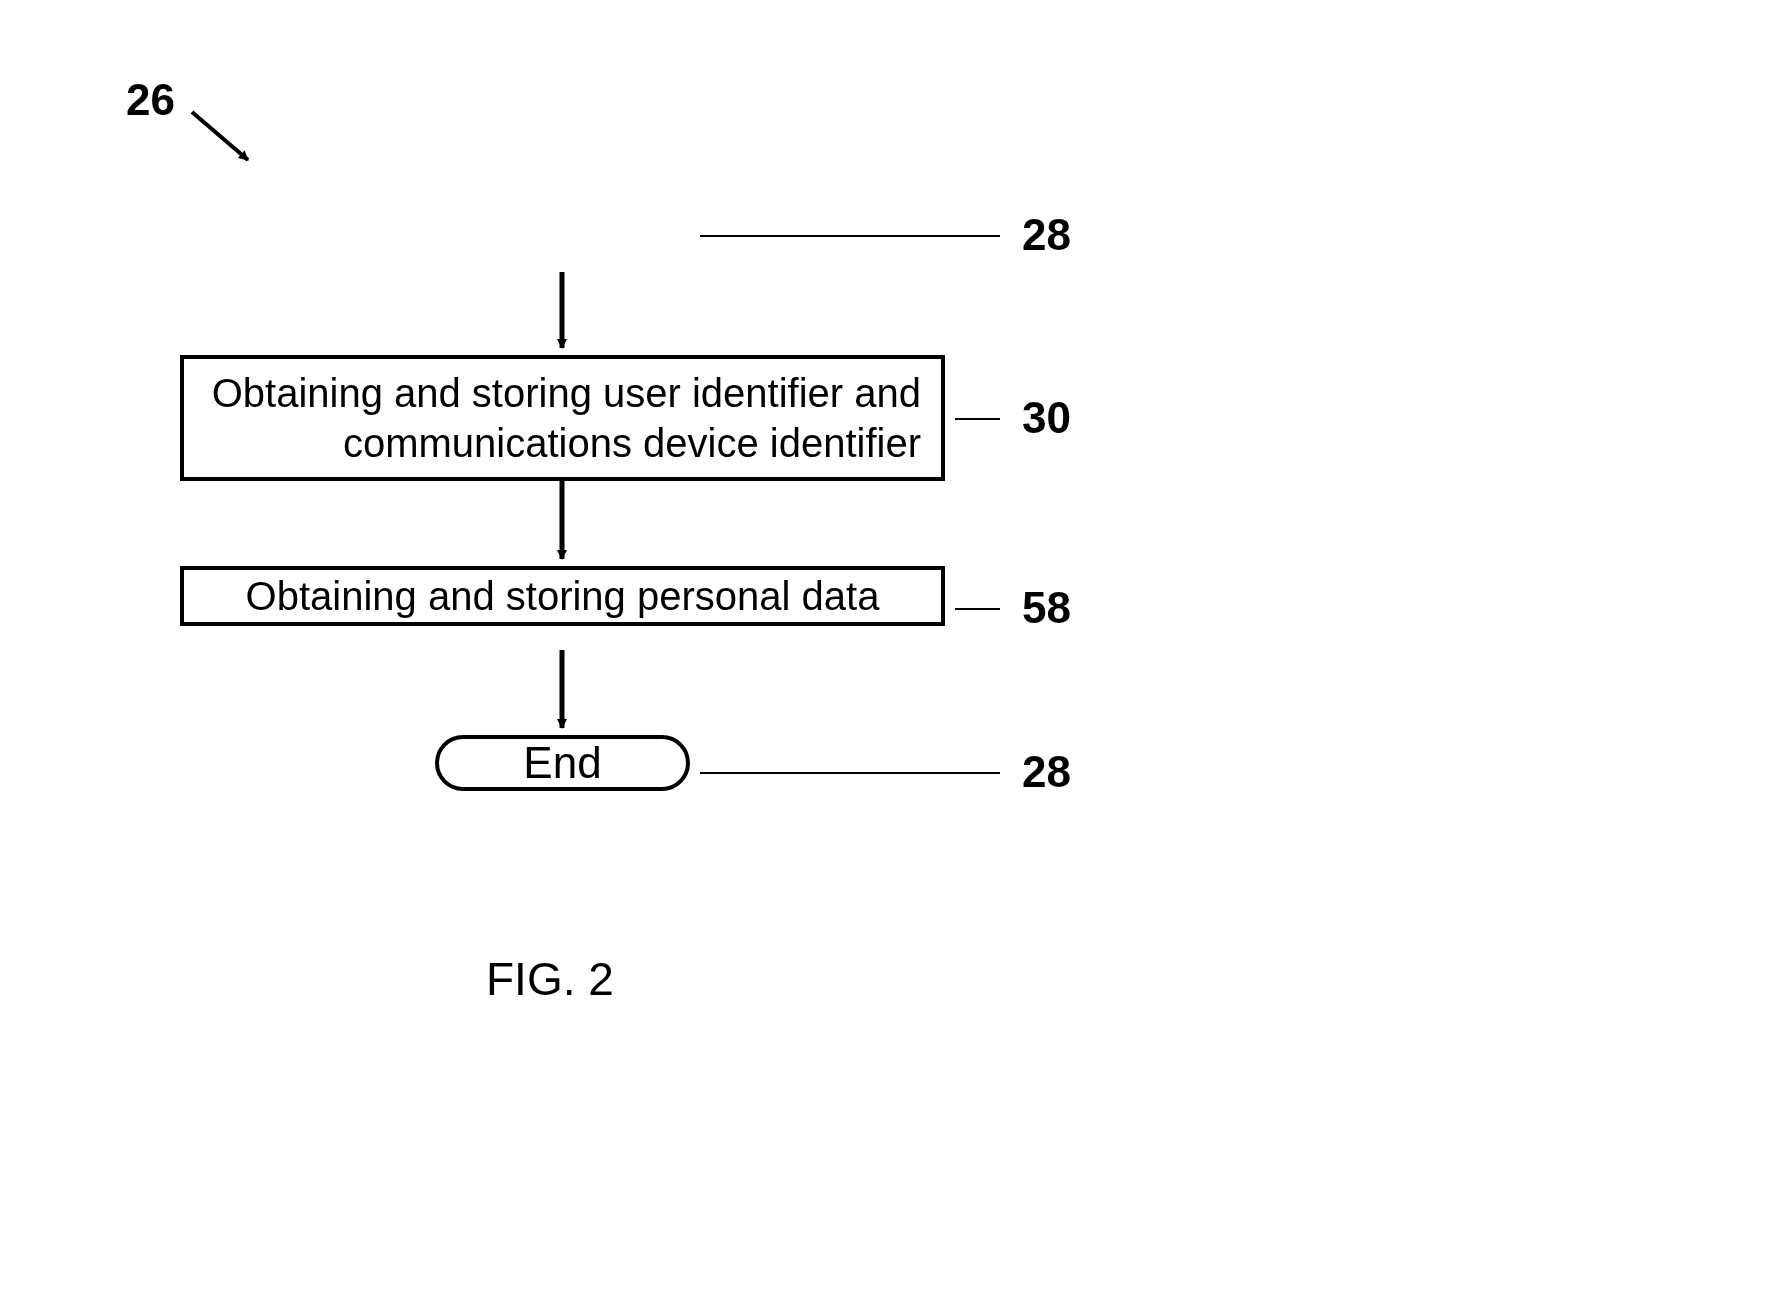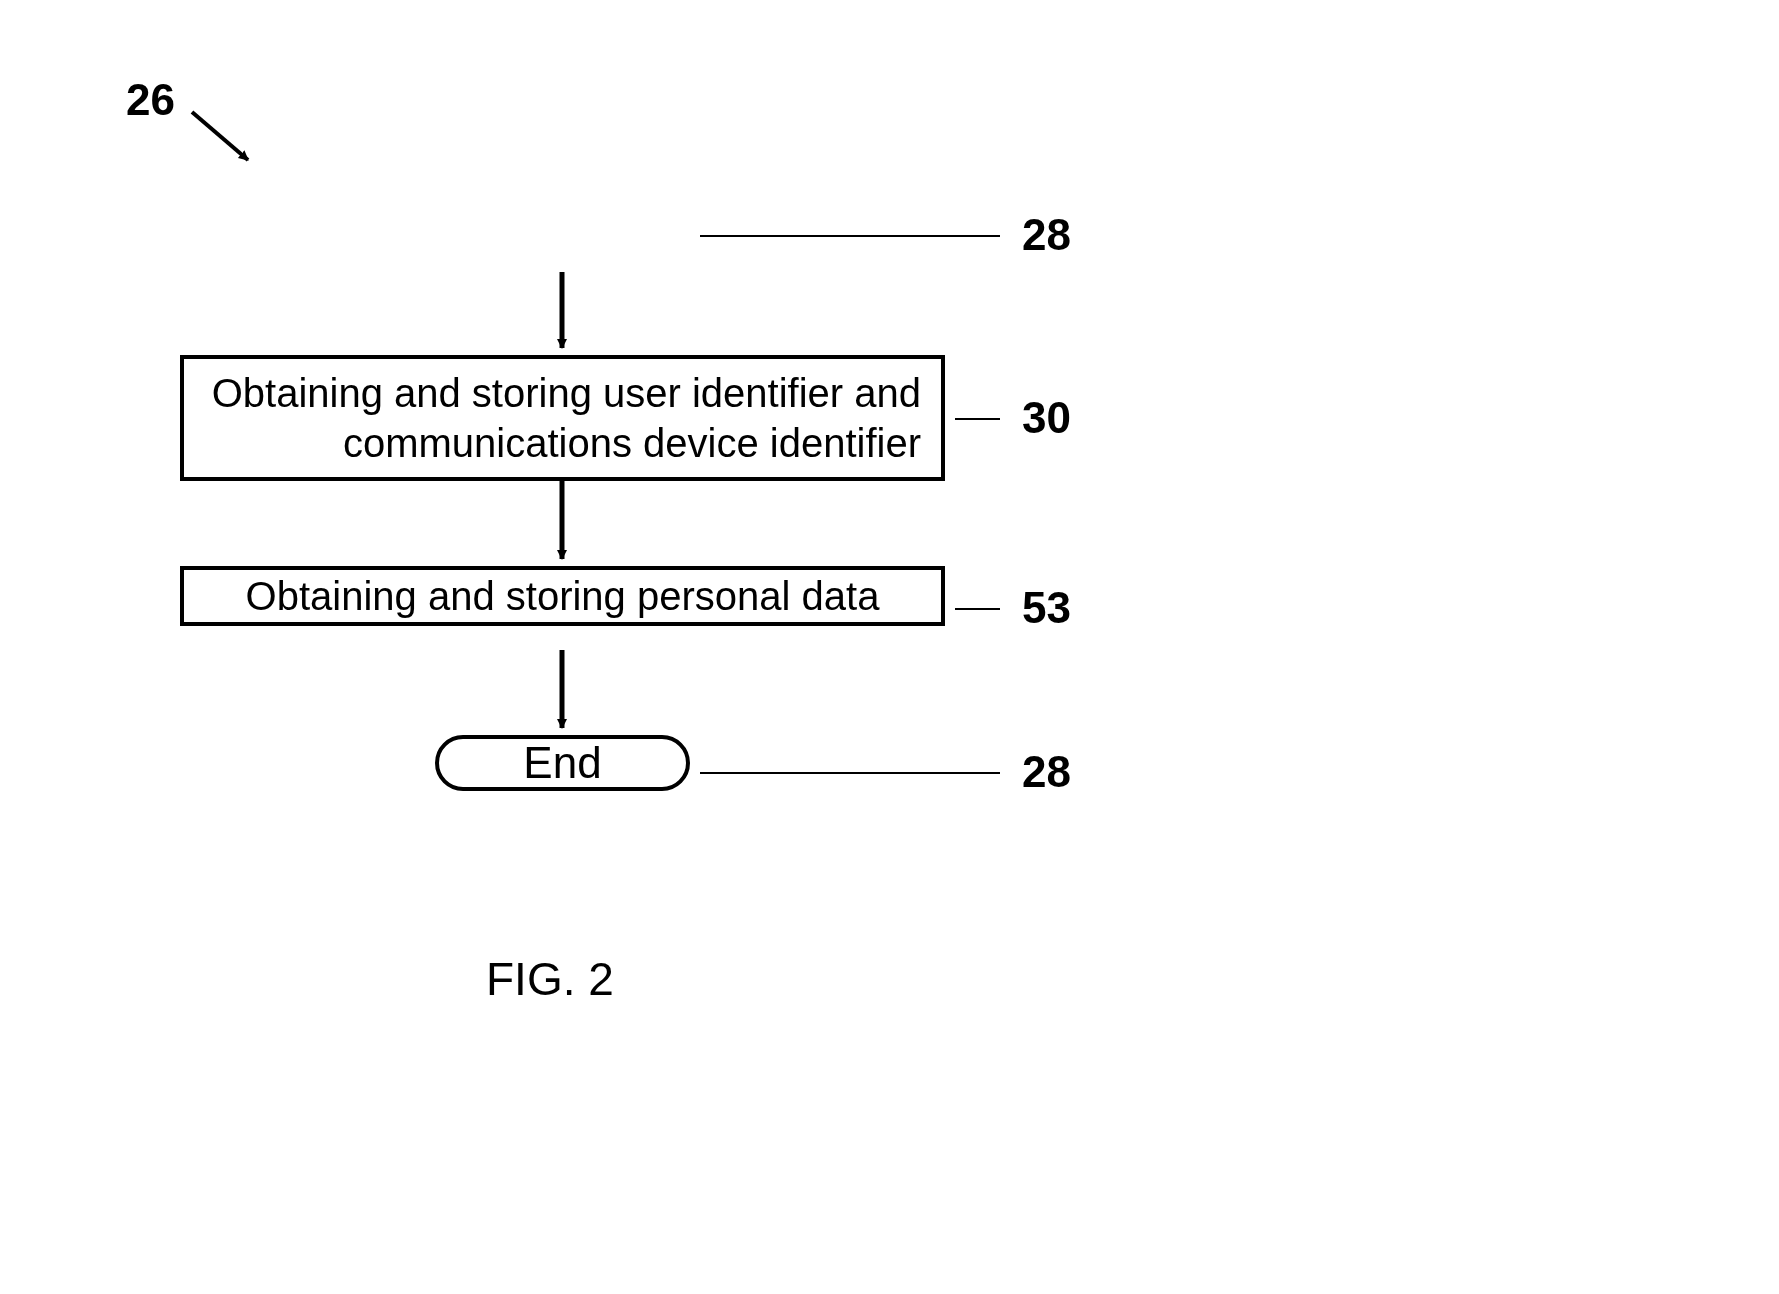--- a/index.html
+++ b/index.html
@@ -72,21 +72,21 @@
 
   <div class="leader" style="left:700px; top:235px; width:300px;"></div>
   <div class="ref-label" style="left:1022px; top:210px;text-align:center;">28</div>
 
   <div class="process" style="left:180px; top:355px; width:765px; height:126px;text-align:right;">Obtaining and storing user identifier and communications device identifier</div>
   <div class="leader" style="left:955px; top:418px; width:45px;"></div>
   <div class="ref-label" style="left:1022px; top:393px;">30</div>
 
   <div class="process" style="left:180px; top:566px; width:765px; height:60px;">Obtaining and storing personal data</div>
   <div class="leader" style="left:955px; top:608px; width:45px;"></div>
-  <div class="ref-label" style="left:1022px; top:583px;">53</div>
+  <div class="ref-label" style="left:1022px; top:583px;">58</div>
 
   <div class="terminator" style="left:435px; top:735px; width:255px; height:56px;">End</div>
   <div class="leader" style="left:700px; top:772px; width:300px;"></div>
   <div class="ref-label" style="left:1022px; top:747px;">28</div>
 
   <div class="fig-caption" style="left:486px; top:952px;">FIG. 2</div>
 
   <svg class="overlay" viewBox="0 0 1779 1294">
     <defs>
       <marker id="arrowhead" markerWidth="12" markerHeight="12" refX="9" refY="5" orient="auto" markerUnits="userSpaceOnUse">

